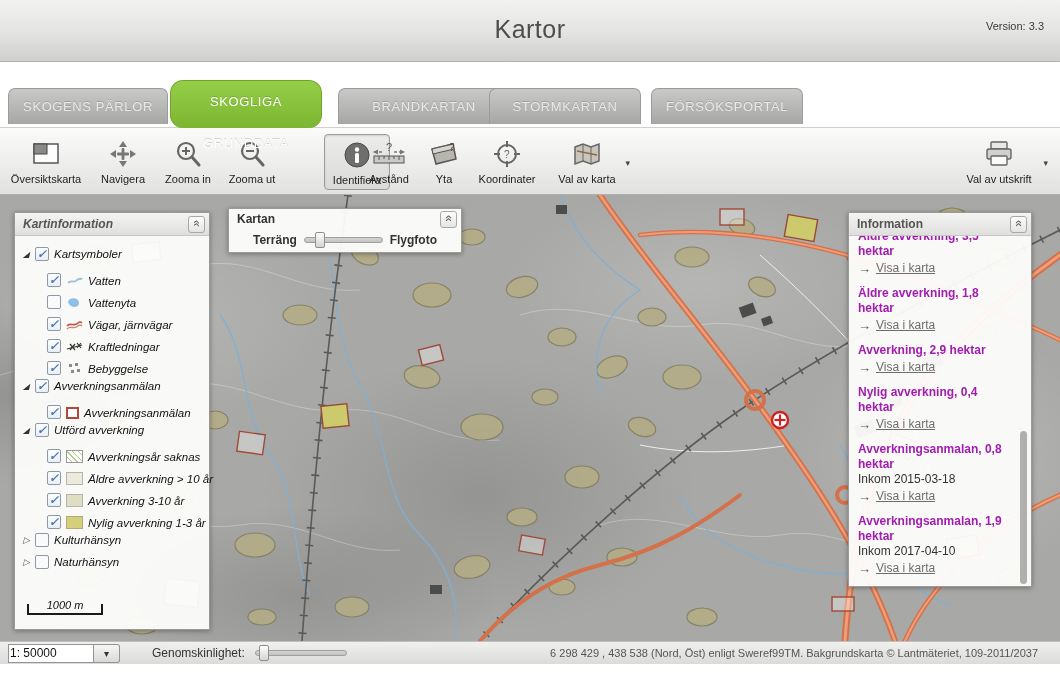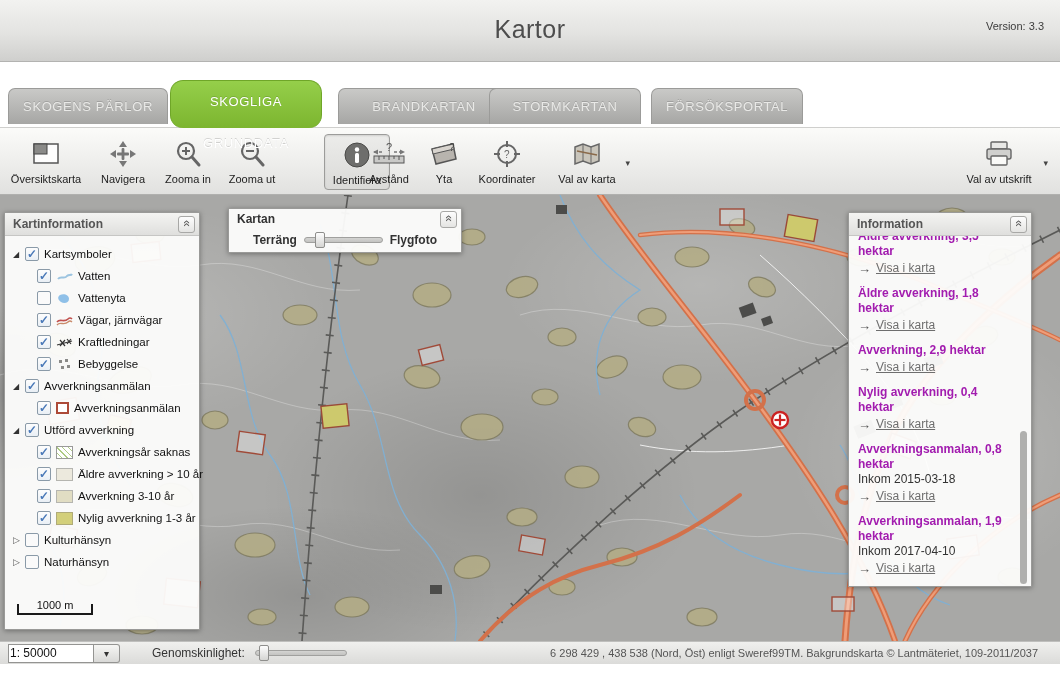--- a/index.html
+++ b/index.html
@@ -60,28 +60,28 @@
   .phead { height:23px; background:linear-gradient(180deg,#f4f4f2,#dfdfdd);
            border-bottom:1px solid #c6c6c4; position:relative; }
   .phead .ptitle { font-size:12px; font-weight:bold; color:#555; line-height:23px; padding-left:8px; }
   .collapse-btn { position:absolute; right:4px; top:3px; width:17px; height:17px;
                   border:1px solid #a8a8a6; border-radius:3px; cursor:pointer;
                   background:linear-gradient(180deg,#fdfdfd,#e4e4e2); }
   .collapse-btn::after { content:"«"; position:absolute; left:3px; top:1px; font-size:12px;
                   color:#555; transform:rotate(90deg); display:block; width:10px; height:14px; }
 
   
-  .legend { left:4px; top:212px; width:196px; height:418px; }
+  .legend { left:14px; top:212px; width:196px; height:418px;font-style:italic; }
   .tree { padding:7px 6px; }
   .trow { display:flex; align-items:center; height:22px; font-size:11.5px; color:#111;
           white-space:nowrap; }
   .trow .tw { width:12px; font-size:9px; color:#333; flex:0 0 12px; cursor:pointer; }
   .tw.exp::after { content:"◢"; font-size:8px; }
   .tw.col::after { content:"▷"; font-size:9px; color:#555; }
-  .ind1 { padding-left:2px; } .ind2 { padding-left:26px; }
+  .ind1 { padding-left:2px; } .ind2 { padding-left:26px;align-items:flex-end; }
   .cb { width:14px; height:14px; border:1px solid #8a9aa8; border-radius:2px; margin-right:5px;
         background:linear-gradient(180deg,#fdfdfd,#e9eff5); position:relative; cursor:pointer;
         flex:0 0 14px; }
   .cb.checked::after { content:"✓"; position:absolute; left:1px; top:-1px; font-size:12px;
         font-weight:bold; color:#4a79b8; }
   .cb.un { background:#fafafa; }
   .sw { width:17px; height:13px; margin-right:5px; flex:0 0 17px; display:inline-block; }
   .sw svg { display:block; }
   .sw.box { width:13px; flex:0 0 13px; height:12px; border:2px solid #ad4a38; background:#fff; }
   .sw.hatch { border:1px solid #999;

